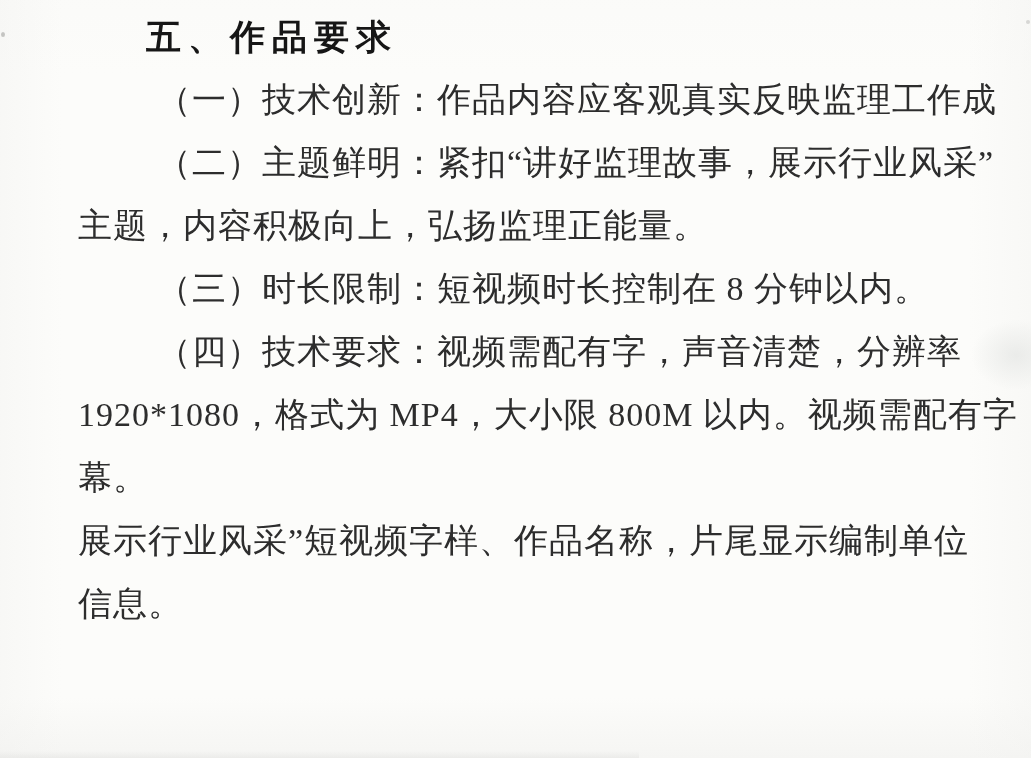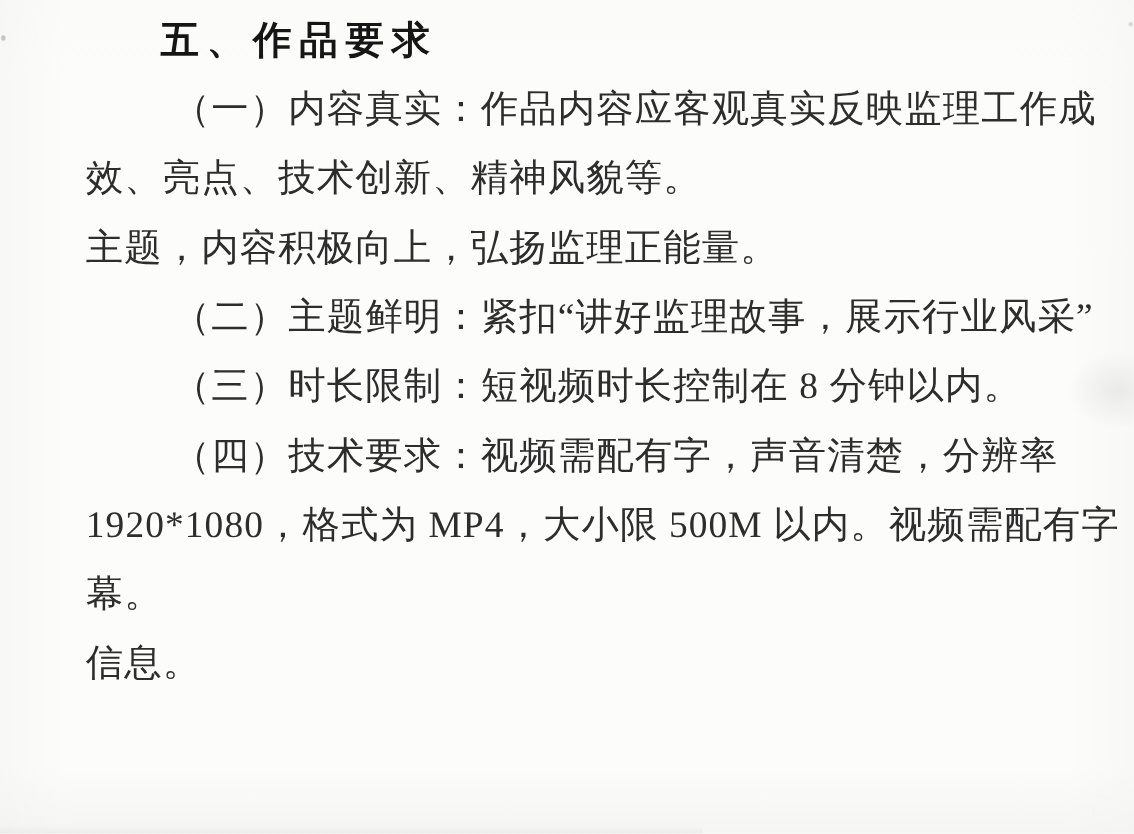--- a/index.html
+++ b/index.html
@@ -71,28 +71,28 @@
     background: linear-gradient(180deg, rgba(252,252,250,0), rgba(226,226,224,0.5));
   }
 </style>
 </head>
 <body>
 
 <div class="page">
 
   <div class="textblock">
     <div class="line heading">五、作品要求</div>
-    <div class="line indent">（一）内容真实：作品内容应客观真实反映监理工作成</div>
-    <div class="line">效、亮点、技术创新、精神风貌等。</div>
+    <div class="line indent">（一）技术创新：作品内容应客观真实反映监理工作成</div>
+    <div class="line indent">（二）主题鲜明：紧扣“讲好监理故事，展示行业风采”</div>
     <div class="line">主题，内容积极向上，弘扬监理正能量。</div>
-    <div class="line indent">（二）主题鲜明：紧扣“讲好监理故事，展示行业风采”</div>
     <div class="line indent">（三）时长限制：短视频时长控制在 8 分钟以内。</div>
     <div class="line indent">（四）技术要求：视频需配有字，声音清楚，分辨率</div>
-    <div class="line">1920*1080，格式为 MP4，大小限 500M 以内。视频需配有字</div>
+    <div class="line">1920*1080，格式为 MP4，大小限 800M 以内。视频需配有字</div>
     <div class="line">幕。</div>
+    <div class="line">展示行业风采”短视频字样、作品名称，片尾显示编制单位</div>
     <div class="line">信息。</div>
   </div>
 
   <div class="speck s1"></div>
   <div class="speck s2"></div>
   <div class="blotch"></div>
   <div class="bottom-shade"></div>
 
 </div>
 

